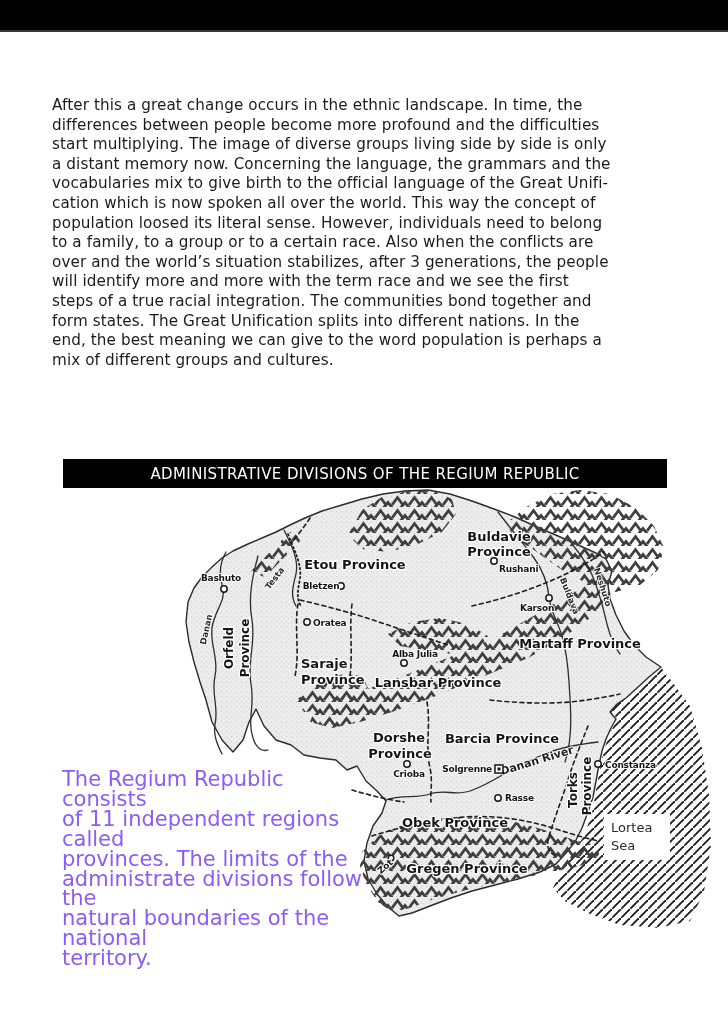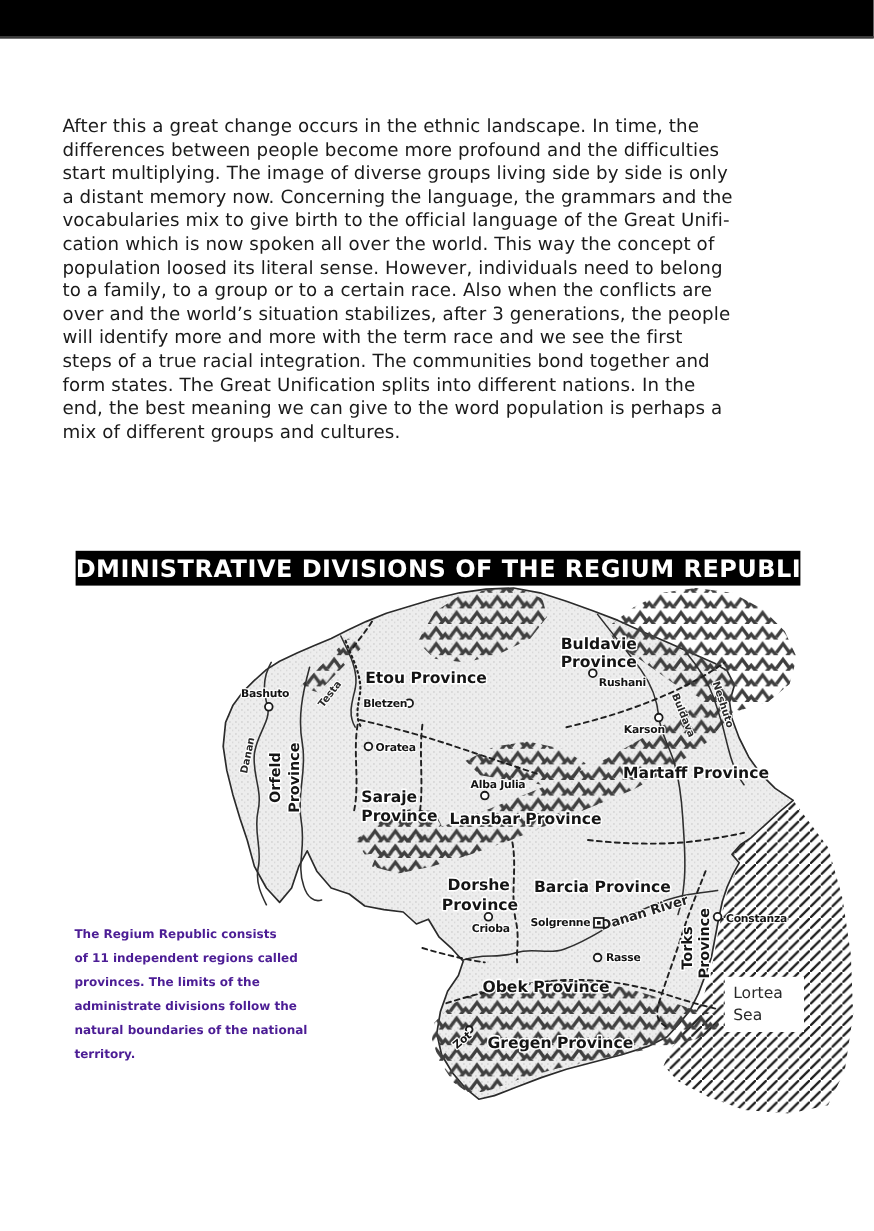--- a/index.html
+++ b/index.html
@@ -15,28 +15,27 @@
   .intro{
     position:absolute;left:52px;top:96px;width:628px;
     font-size:15.2px;line-height:19.6px;white-space:pre-line;
     color:#1b1b1b;letter-spacing:0.1px;
   }
   .banner{
     position:absolute;left:63px;top:459px;width:604px;height:29px;
     background:#000;display:flex;align-items:center;justify-content:center;
   }
   .banner-title{
-    color:#fff;font-weight:bold;font-size:20px;letter-spacing:0.4px;
+    color:#fff;font-weight:normal;font-size:15px;letter-spacing:0.4px;
     white-space:nowrap;
   }
   .caption{
     position:absolute;left:62px;top:770px;width:312px;
-    font-size:10px;line-height:19.9px;white-space:pre-line;color:#4c1d95;
+    font-size:21px;line-height:19.9px;white-space:pre-line;color:#8b5cf6;
     z-index:5;
-    font-weight:bold;
   }
   svg.map{position:absolute;left:170px;top:484px;width:558px;height:452px;}
   .prov{
     font-family:"DejaVu Sans","Liberation Sans",sans-serif;
     font-weight:bold;font-size:13px;fill:#151515;
     paint-order:stroke;stroke:#ffffff;stroke-width:2.6px;stroke-linejoin:round;
   }
   .prov.sm{font-size:12px;}
   .city{
     font-family:"DejaVu Sans","Liberation Sans",sans-serif;

